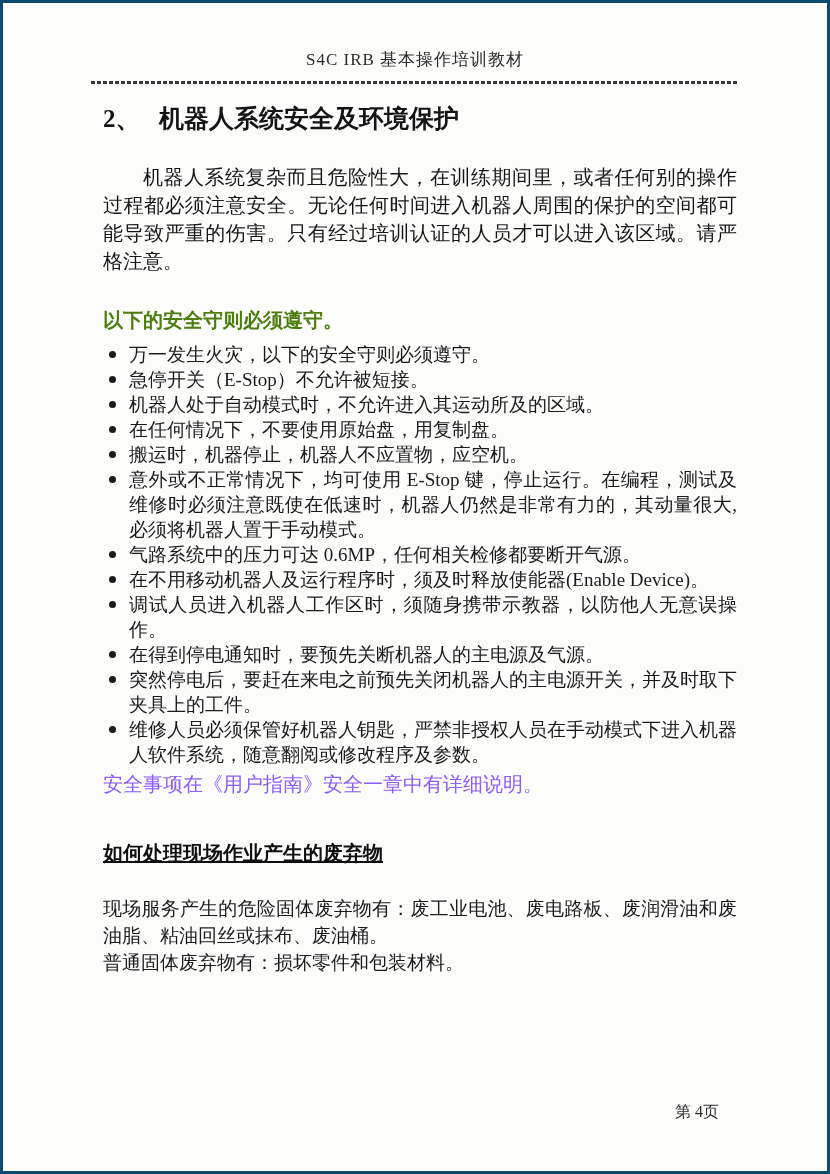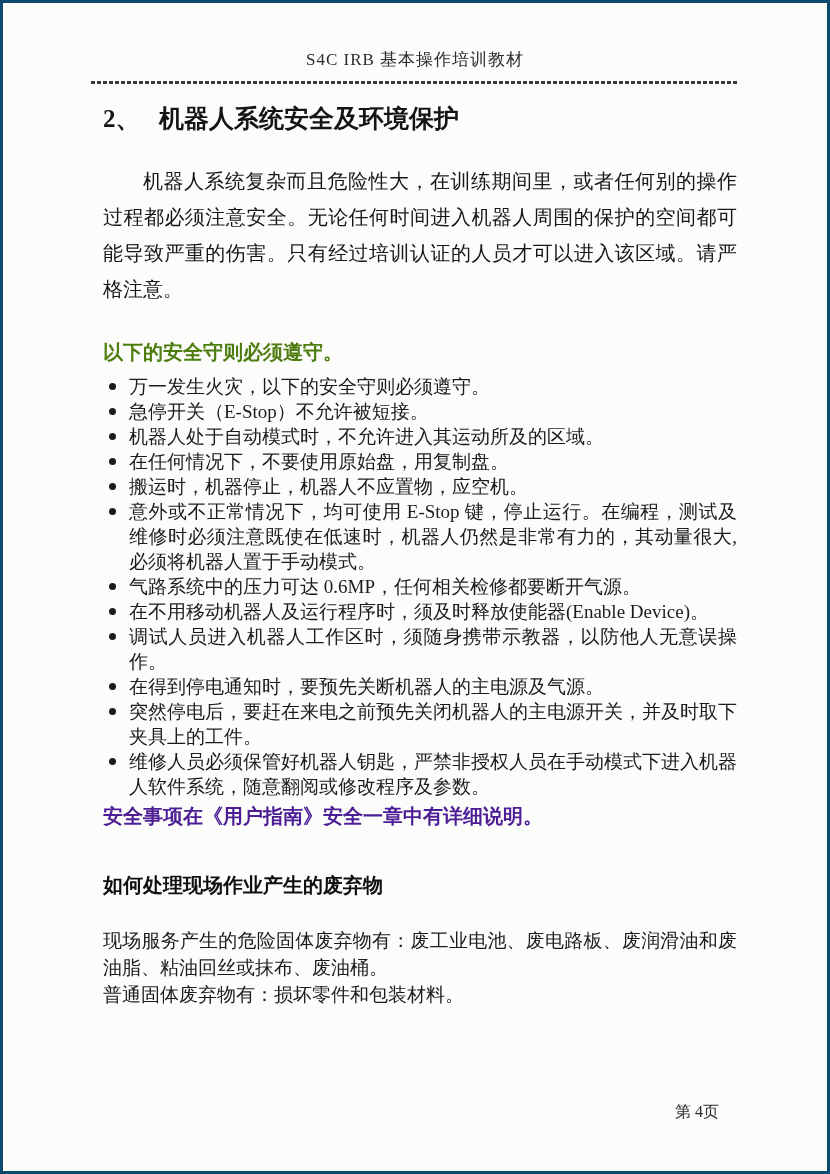--- a/index.html
+++ b/index.html
@@ -35,21 +35,21 @@
     font-size: 25px;
     font-weight: bold;
     color: #141414;
     display: flex;
     align-items: baseline;
   }
   .section-heading .sec-num { width: 56px; font-weight: bold; }
   .intro {
     margin: 28px 0 0 0;
     font-size: 20px;
-    line-height: 36px;
+    line-height: 28px;
     text-indent: 2em;
     text-align: justify;
     color: #161616;
   }
   .rules-heading {
     margin: 32px 0 0 0;
     font-size: 20px;
     font-weight: bold;
     color: #4d7c0f;
   }
@@ -72,28 +72,29 @@
     left: 6px;
     top: 9px;
     width: 7px;
     height: 7px;
     border-radius: 50%;
     background: #1b1b1b;
   }
   .rules-footer {
     margin: 4px 0 0 0;
     font-size: 20px;
-    font-weight: bold;
-    color: #4c1d95;
+    font-weight: normal;
+    color: #8b5cf6;
   }
   .waste-heading {
     margin: 42px 0 0 0;
     font-size: 20px;
     font-weight: bold;
     color: #0f0f0f;
+    text-decoration: underline;
   }
   .waste-body {
     margin: 28px 0 0 0;
     font-size: 19px;
     line-height: 27px;
     text-align: justify;
     color: #1b1b1b;
   }
   .waste-body p { margin: 0; }
   .page-footer {

